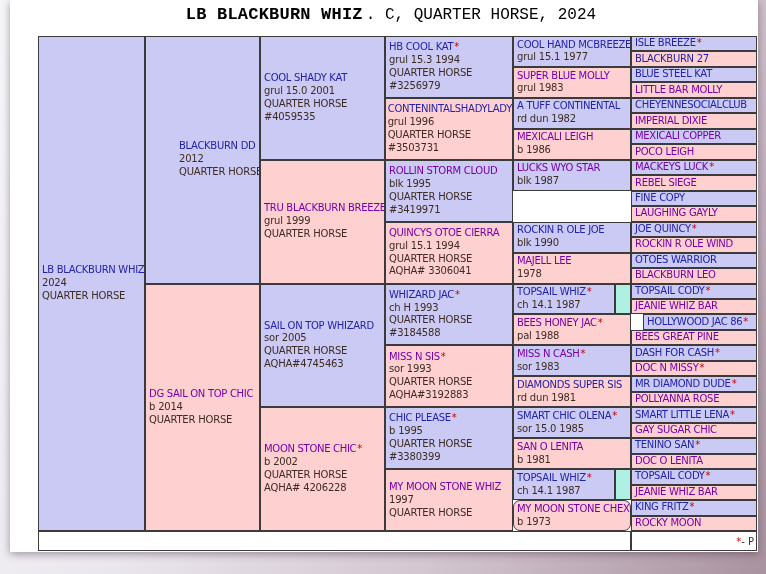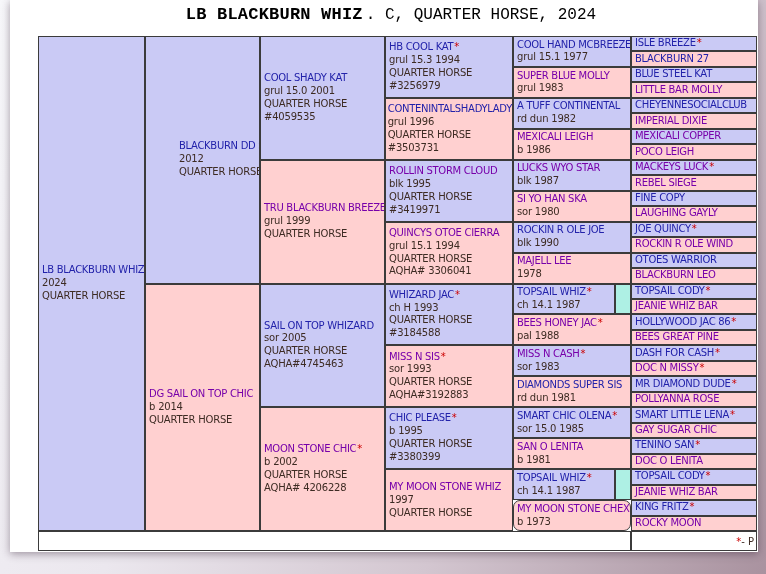--- a/index.html
+++ b/index.html
@@ -201,26 +201,20 @@
             <div class="horse-name purple">MEXICALI LEIGH</div>
             <div class="detail">b 1986</div>
           </div>
         </div>
         <div class="cell sire" style="grid-area: 9 / 5 / span 2;">
           <div class="cell-inner">
             <div class="horse-name purple">LUCKS WYO STAR</div>
             <div class="detail">blk 1987</div>
           </div>
         </div>
-        <div class="cell dam" style="grid-area: 11 / 5 / span 2;">
-          <div class="cell-inner">
-            <div class="horse-name purple">SI YO HAN SKA</div>
-            <div class="detail">sor 1980</div>
-          </div>
-        </div>
         <div class="cell sire" style="grid-area: 13 / 5 / span 2;">
           <div class="cell-inner">
             <div class="horse-name blue">ROCKIN R OLE JOE</div>
             <div class="detail">blk 1990</div>
           </div>
         </div>
         <div class="cell dam" style="grid-area: 15 / 5 / span 2;">
           <div class="cell-inner">
             <div class="horse-name purple">MAJELL LEE</div>
             <div class="detail">1978</div>
@@ -359,21 +353,21 @@
         <div class="cell sire" style="grid-area: 17 / 6 / span 1;">
           <div class="cell-inner">
             <div class="horse-name blue">TOPSAIL CODY<span class="star">*</span></div>
           </div>
         </div>
         <div class="cell dam" style="grid-area: 18 / 6 / span 1;">
           <div class="cell-inner">
             <div class="horse-name purple">JEANIE WHIZ BAR</div>
           </div>
         </div>
-        <div class="cell sire" style="grid-area: 19 / 6 / span 1;">
+        <div class="cell sire" style="grid-area: 19 / 6 / span 1; margin-left: 12px;">
           <div class="cell-inner">
             <div class="horse-name blue">HOLLYWOOD JAC 86<span class="star">*</span></div>
           </div>
         </div>
         <div class="cell dam" style="grid-area: 20 / 6 / span 1;">
           <div class="cell-inner">
             <div class="horse-name purple">BEES GREAT PINE</div>
           </div>
         </div>
         <div class="cell sire" style="grid-area: 21 / 6 / span 1;">

